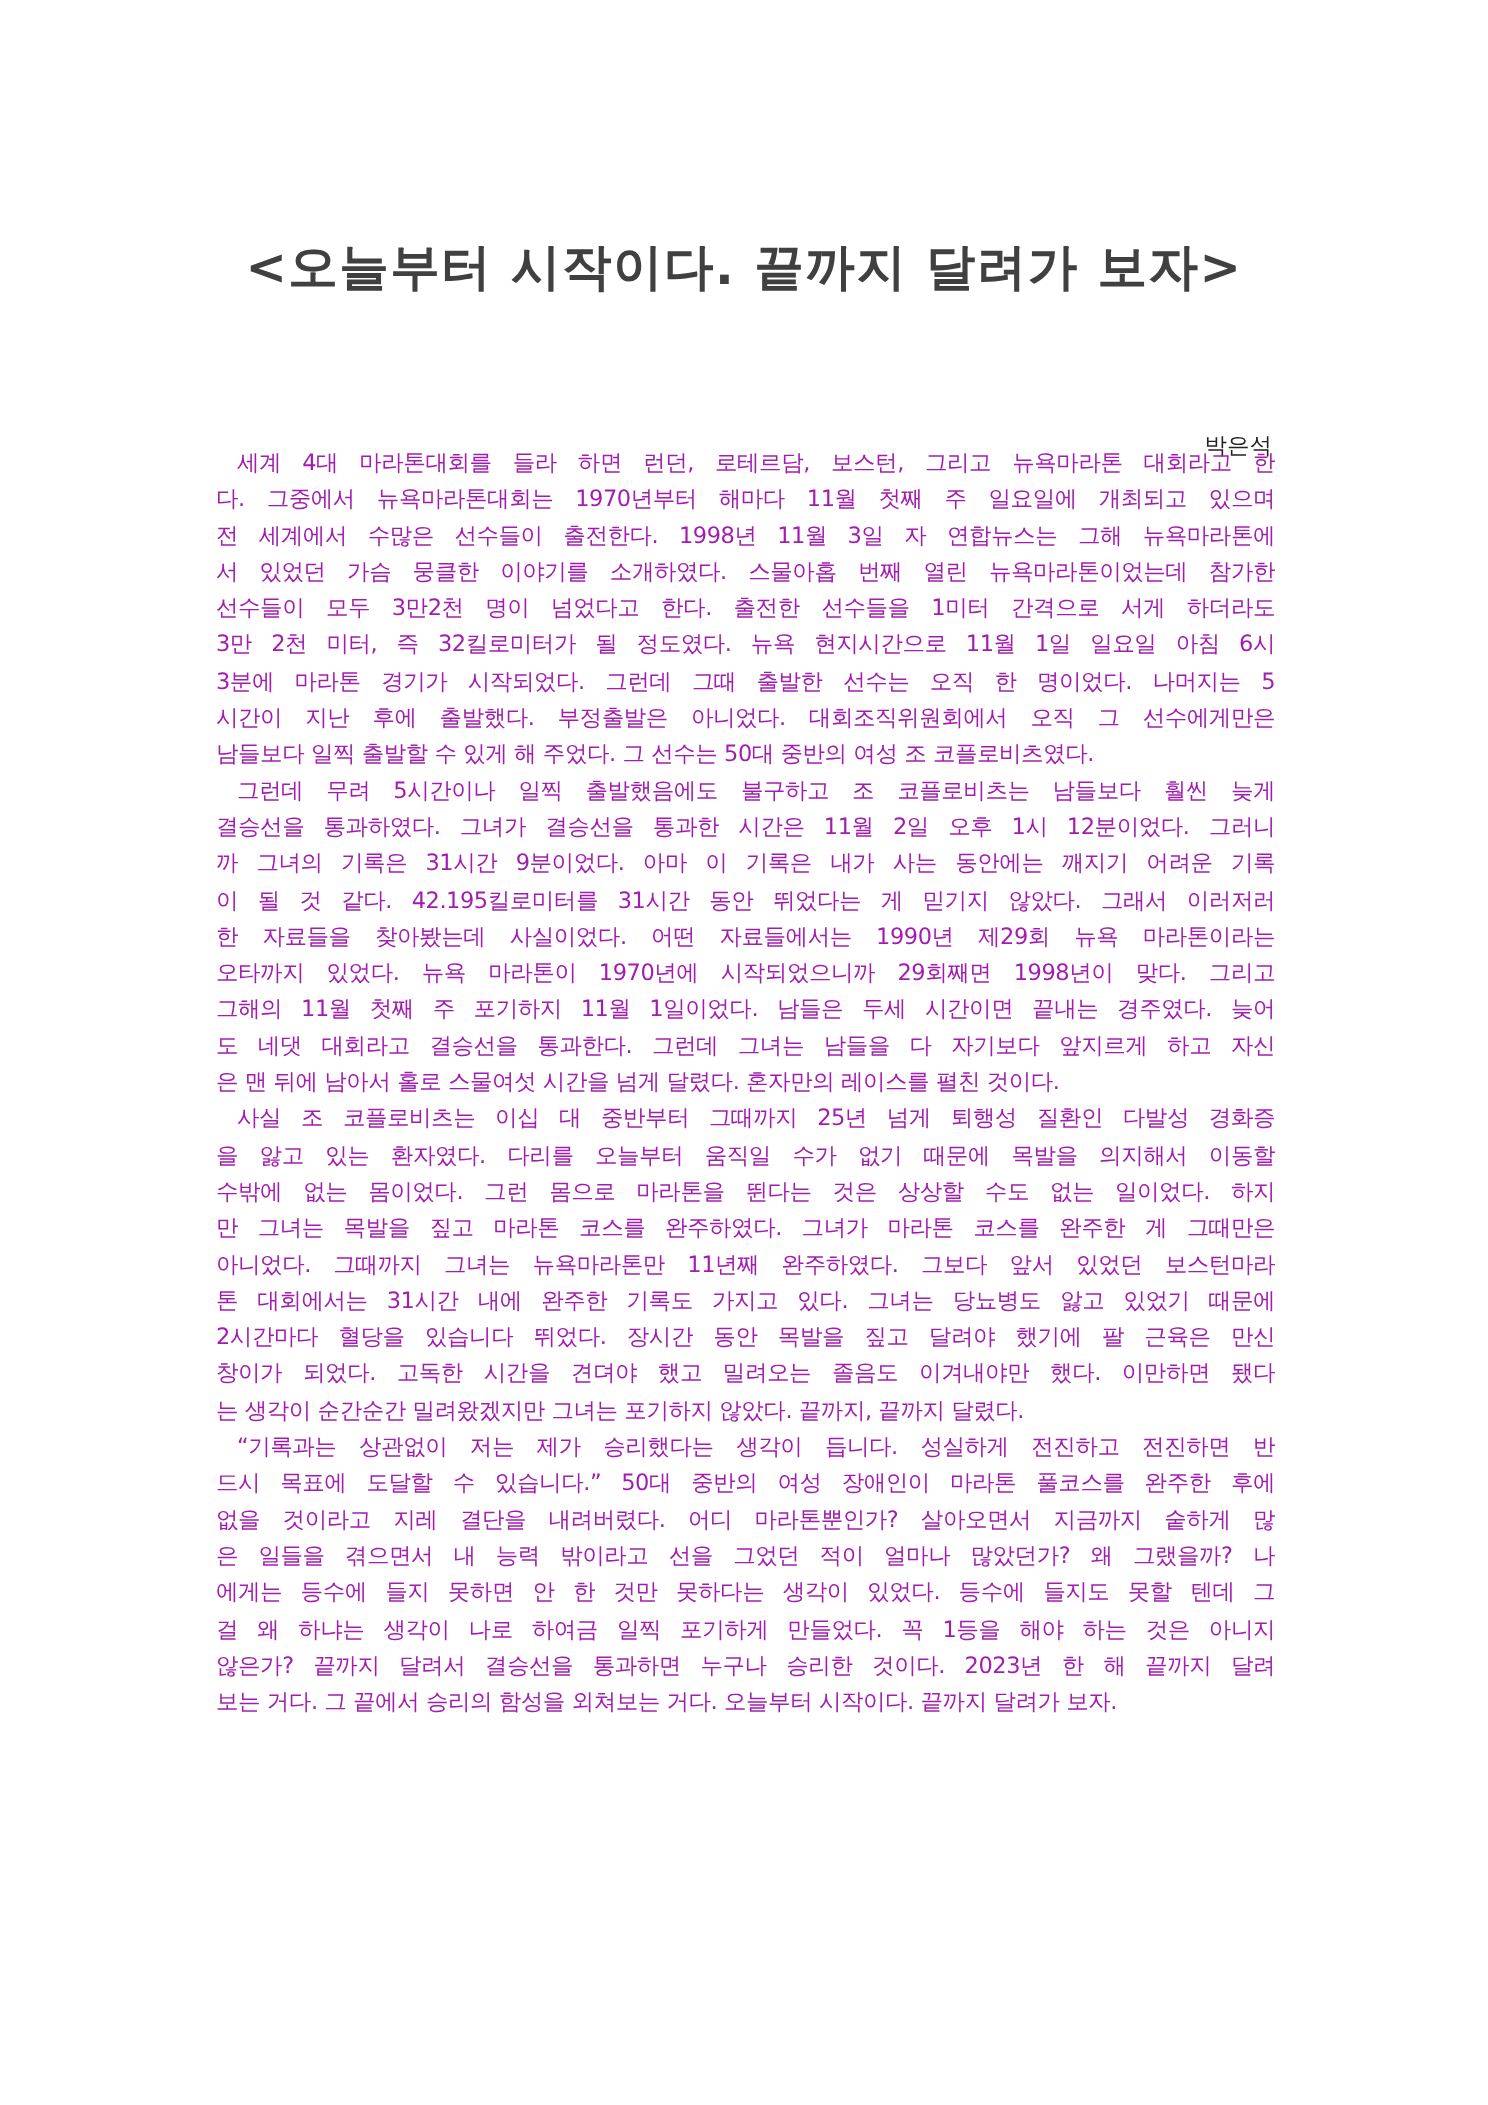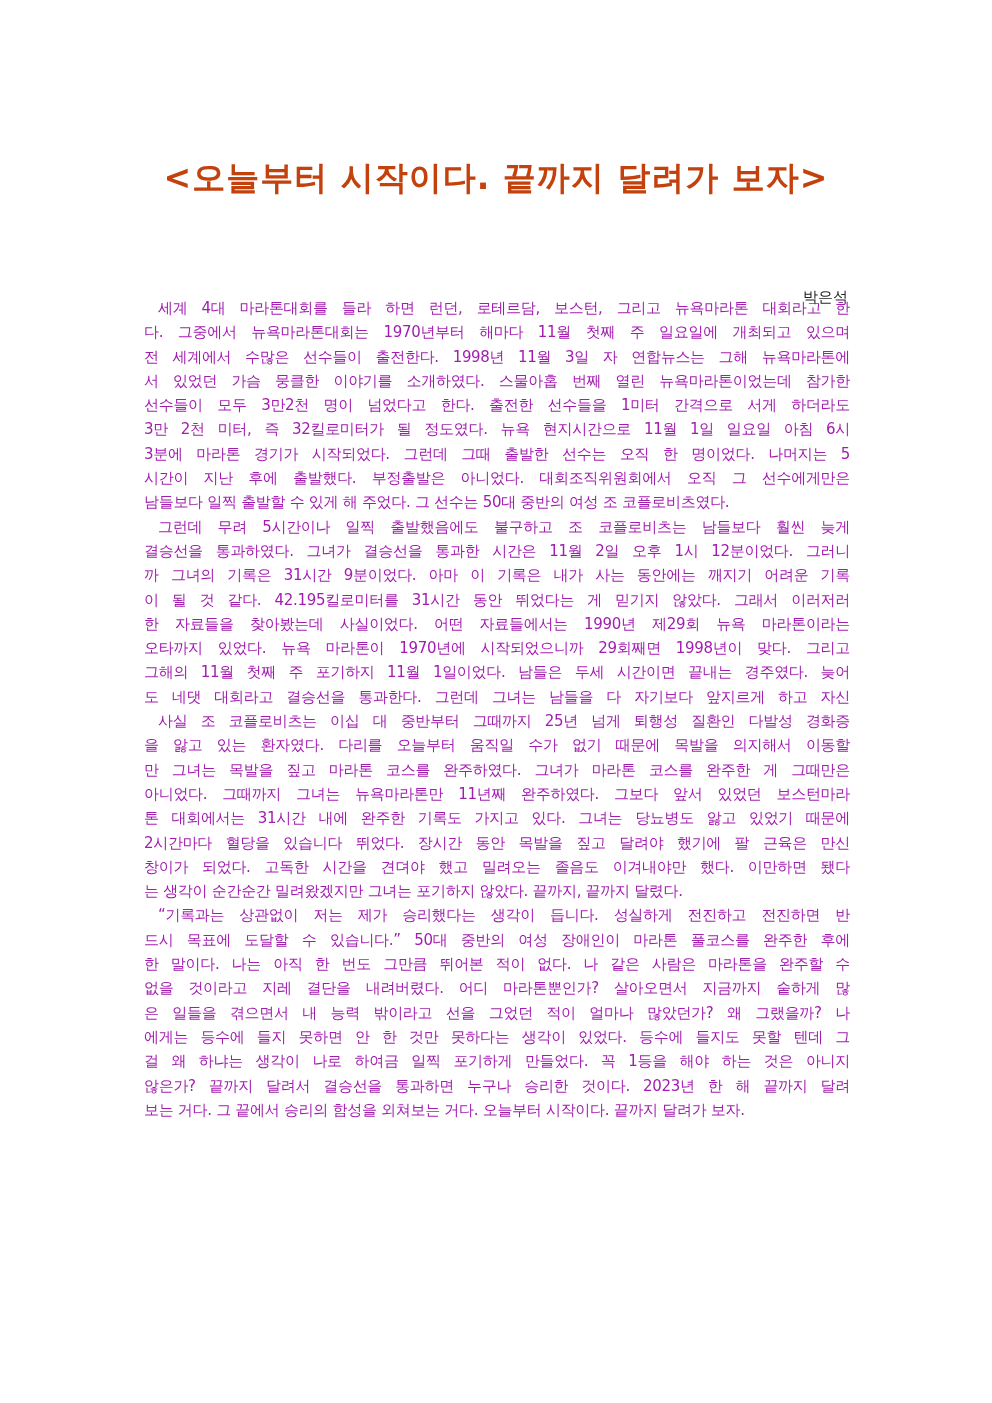--- a/index.html
+++ b/index.html
@@ -1,21 +1,21 @@
 <!DOCTYPE html>
 <html><head>
   <meta charset="utf-8">
   <style>
     html, body { margin: 0; padding: 0; background: #ffffff; }
     body { width: 992px; height: 1403px; position: relative; overflow: hidden;
            font-family: "DejaVu Serif", "Liberation Serif", serif; color: #111; }
     .page { position: absolute; left: 0; top: 0; width: 992px; height: 1403px; background: #fff; }
     .title { position: absolute; left: 0; right: 0; top: 156px; text-align: center;
              font-family: "DejaVu Sans", "Liberation Sans", sans-serif; font-weight: bold;
-             font-size: 33px; letter-spacing: 1px; color: #c2410c; }
+             font-size: 33px; letter-spacing: 1px; color: #404040; }
     .author { position: absolute; right: 144px; top: 244px; font-size: 15px;
               font-family: "DejaVu Sans", "Liberation Sans", sans-serif; color: #222; margin-top: 44px; }
     .body { position: absolute; left: 144px; top: 296px; width: 706px; }
     .line { height: 24.3px; line-height: 24.3px; font-size: 15px;
             font-family: "DejaVu Sans", "Liberation Sans", sans-serif;
             white-space: nowrap; text-align: justify; text-align-last: justify;
             overflow: hidden; color: #a21caf; letter-spacing: -0.3px; }
     .line.last { text-align-last: left; }
     .line.indent { padding-left: 14px; }
   </style>
@@ -39,35 +39,36 @@
       </div>
       <div>
         <div class="line indent">그런데 무려 5시간이나 일찍 출발했음에도 불구하고 조 코플로비츠는 남들보다 훨씬 늦게</div>
         <div class="line">결승선을 통과하였다. 그녀가 결승선을 통과한 시간은 11월 2일 오후 1시 12분이었다. 그러니</div>
         <div class="line">까 그녀의 기록은 31시간 9분이었다. 아마 이 기록은 내가 사는 동안에는 깨지기 어려운 기록</div>
         <div class="line">이 될 것 같다. 42.195킬로미터를 31시간 동안 뛰었다는 게 믿기지 않았다. 그래서 이러저러</div>
         <div class="line">한 자료들을 찾아봤는데 사실이었다. 어떤 자료들에서는 1990년 제29회 뉴욕 마라톤이라는</div>
         <div class="line">오타까지 있었다. 뉴욕 마라톤이 1970년에 시작되었으니까 29회째면 1998년이 맞다. 그리고</div>
         <div class="line">그해의 11월 첫째 주 포기하지 11월 1일이었다. 남들은 두세 시간이면 끝내는 경주였다. 늦어</div>
         <div class="line">도 네댓 대회라고 결승선을 통과한다. 그런데 그녀는 남들을 다 자기보다 앞지르게 하고 자신</div>
+        <div class="line last">은 맨 뒤에 남아서 홀로 스물여섯 시간을 넘게 달렸다. 혼자만의 레이스를 펼친 것이다.</div>
       </div>
       <div>
         <div class="line indent">사실 조 코플로비츠는 이십 대 중반부터 그때까지 25년 넘게 퇴행성 질환인 다발성 경화증</div>
         <div class="line">을 앓고 있는 환자였다. 다리를 오늘부터 움직일 수가 없기 때문에 목발을 의지해서 이동할</div>
+        <div class="line">수밖에 없는 몸이었다. 그런 몸으로 마라톤을 뛴다는 것은 상상할 수도 없는 일이었다. 하지</div>
         <div class="line">만 그녀는 목발을 짚고 마라톤 코스를 완주하였다. 그녀가 마라톤 코스를 완주한 게 그때만은</div>
         <div class="line">아니었다. 그때까지 그녀는 뉴욕마라톤만 11년째 완주하였다. 그보다 앞서 있었던 보스턴마라</div>
         <div class="line">톤 대회에서는 31시간 내에 완주한 기록도 가지고 있다. 그녀는 당뇨병도 앓고 있었기 때문에</div>
         <div class="line">2시간마다 혈당을 있습니다 뛰었다. 장시간 동안 목발을 짚고 달려야 했기에 팔 근육은 만신</div>
         <div class="line">창이가 되었다. 고독한 시간을 견뎌야 했고 밀려오는 졸음도 이겨내야만 했다. 이만하면 됐다</div>
         <div class="line last">는 생각이 순간순간 밀려왔겠지만 그녀는 포기하지 않았다. 끝까지, 끝까지 달렸다.</div>
       </div>
       <div>
         <div class="line indent">“기록과는 상관없이 저는 제가 승리했다는 생각이 듭니다. 성실하게 전진하고 전진하면 반</div>
         <div class="line">드시 목표에 도달할 수 있습니다.” 50대 중반의 여성 장애인이 마라톤 풀코스를 완주한 후에</div>
-        <div class="line">한 말이다. 나는 아직 한 번도 그만큼 뛰어본 적이 없다. 나 같은 사람은 마라톤을 완주할 수</div>
         <div class="line">없을 것이라고 지레 결단을 내려버렸다. 어디 마라톤뿐인가? 살아오면서 지금까지 숱하게 많</div>
         <div class="line">은 일들을 겪으면서 내 능력 밖이라고 선을 그었던 적이 얼마나 많았던가? 왜 그랬을까? 나</div>
         <div class="line">에게는 등수에 들지 못하면 안 한 것만 못하다는 생각이 있었다. 등수에 들지도 못할 텐데 그</div>
         <div class="line">걸 왜 하냐는 생각이 나로 하여금 일찍 포기하게 만들었다. 꼭 1등을 해야 하는 것은 아니지</div>
         <div class="line">않은가? 끝까지 달려서 결승선을 통과하면 누구나 승리한 것이다. 2023년 한 해 끝까지 달려</div>
         <div class="line last">보는 거다. 그 끝에서 승리의 함성을 외쳐보는 거다. 오늘부터 시작이다. 끝까지 달려가 보자.</div>
       </div>
     </div>
 </div>
 

